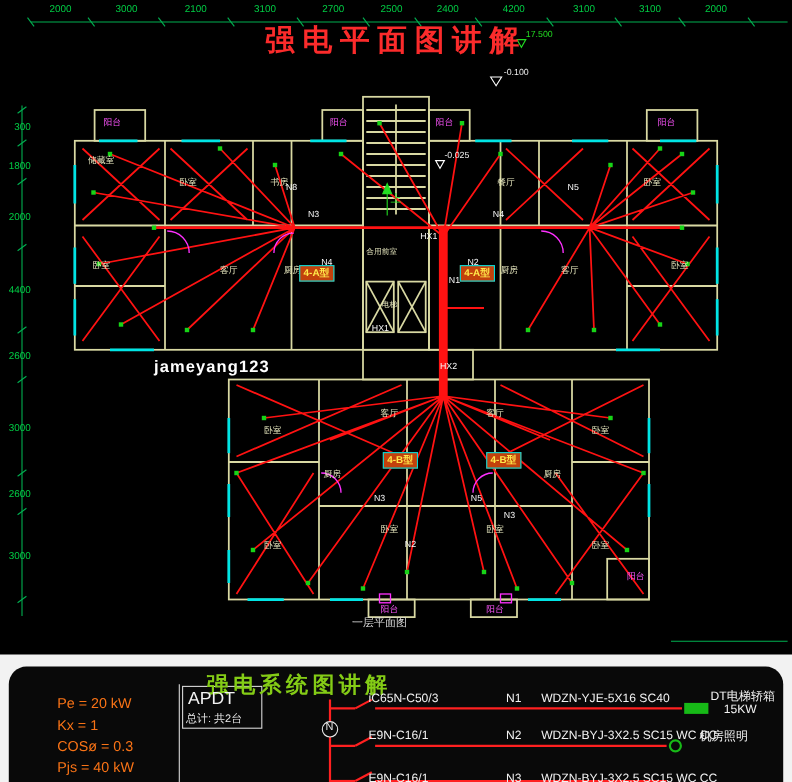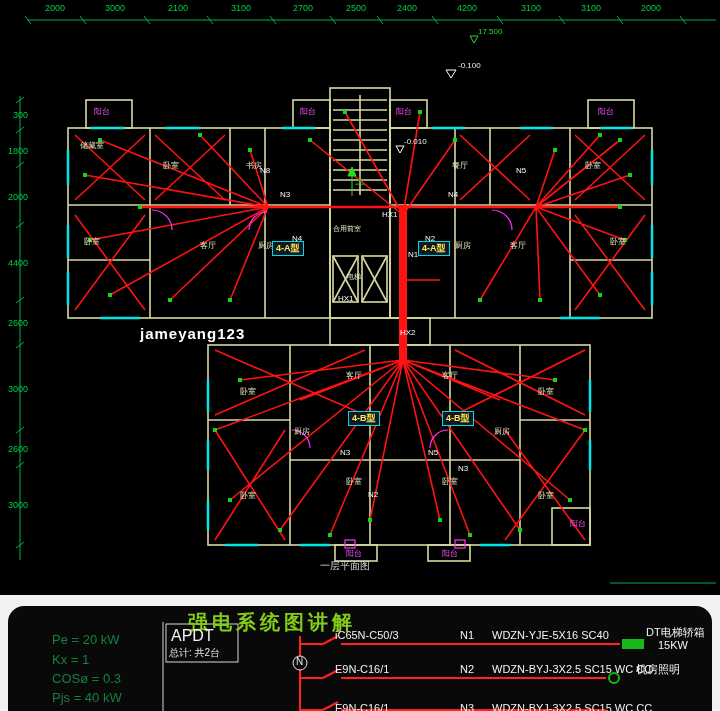--- a/index.html
+++ b/index.html
@@ -6,30 +6,30 @@
   body{background:#222}
   .stage{position:relative;width:720px;height:711px;background:#000;overflow:hidden;font-family:"Liberation Sans",sans-serif}
   svg{position:absolute;left:0;top:0}
   .dim{position:absolute;color:#00cc44;font-size:9px;white-space:nowrap}
   .dimt{width:34px;text-align:center}
   .diml{width:26px;text-align:right}
   .lbl{position:absolute;color:#e9e9c0;font-size:8px;white-space:nowrap}
   .lbl-m{color:#ff55ff}
   .lbl-g{color:#22dd22}
   .tag{position:absolute;color:#fafafa;font-size:8px;white-space:nowrap}
-  .utype{position:absolute;color:#ffe94a;font-size:9px;font-weight:bold;border:1px solid #00dcdc;padding:0 3px;line-height:13px;background:#0f172a;white-space:nowrap}
+  .utype{position:absolute;color:#ffe94a;font-size:9px;font-weight:bold;border:1px solid #00dcdc;padding:0 3px;line-height:13px;background:#c2410c;white-space:nowrap}
   .elev{position:absolute;color:#eee;font-size:8px;white-space:nowrap}
   .elev-g{color:#22dd22}
   .plan-title{position:absolute;left:0;top:18px;width:720px;text-align:center;color:#fb2b2b;font-size:27px;font-weight:bold;letter-spacing:7px}
   .watermark{position:absolute;left:140px;top:325px;color:#fff;font-size:15px;font-weight:bold;letter-spacing:1px}
   .caption{position:absolute;left:320px;top:559px;color:#ddd;font-size:10px;white-space:nowrap}
   .system-band{position:absolute;left:0;top:595px;width:720px;height:116px;background:#f2f2f2}
   .system-panel{position:absolute;left:8px;top:11px;width:704px;height:105px;background:#090909;border-radius:16px 16px 0 0;overflow:hidden}
   .sys-title{position:absolute;left:180px;top:3px;width:280px;text-align:left;color:#84cc16;font-size:20px;font-weight:bold;letter-spacing:4px}
-  .spec{position:absolute;left:44px;color:#15803d;font-size:13px;white-space:nowrap}
+  .spec{position:absolute;left:44px;color:#f97316;font-size:13px;white-space:nowrap}
   .sys-txt{position:absolute;color:#f2f2f2;font-size:11px;white-space:nowrap}
   .sys-sm{position:absolute;color:#e8e8e8;font-size:10px;white-space:nowrap}
 </style>
 </head>
 <body>
 
 <div class="stage">
 
   <svg width="720" height="595" viewBox="0 0 720 595">
 
@@ -201,20 +201,21 @@
       <path d="M446,70 l5,8 l5,-8 z"></path>
       <path d="M396,146 l4,7 l4,-7 z"></path>
       <path d="M470,36 l4,7 l4,-7 z" stroke="#22dd22"></path>
     </g>
     <g stroke="#22dd22" fill="#22dd22">
       <line x1="352" y1="196" x2="352" y2="174"></line>
       <polygon points="348,176 356,176 352,167"></polygon>
     </g>
   </svg>
 
+  <div class="plan-title">强电平面图讲解</div>
   <div class="watermark">jameyang123</div>
   <div class="caption">一层平面图</div>
 
   <span class="dim dimt" style="left:38px;top:3px">2000</span>
   <span class="dim dimt" style="left:98px;top:3px">3000</span>
   <span class="dim dimt" style="left:161px;top:3px">2100</span>
   <span class="dim dimt" style="left:224px;top:3px">3100</span>
   <span class="dim dimt" style="left:286px;top:3px">2700</span>
   <span class="dim dimt" style="left:339px;top:3px">2500</span>
   <span class="dim dimt" style="left:390px;top:3px">2400</span>
@@ -279,21 +280,21 @@
   <span class="tag" style="left:428px;top:448px">N5</span>
   <span class="tag" style="left:458px;top:464px">N3</span>
   <span class="tag" style="left:368px;top:490px">N2</span>
 
   <span class="utype" style="left:272px;top:241px">4-A型</span>
   <span class="utype" style="left:418px;top:241px">4-A型</span>
   <span class="utype" style="left:348px;top:411px">4-B型</span>
   <span class="utype" style="left:442px;top:411px">4-B型</span>
 
   <span class="elev" style="left:458px;top:61px">-0.100</span>
-  <span class="elev" style="left:404px;top:137px">-0.010</span>
+  <span class="elev" style="left:404px;top:137px">-0.025</span>
   <span class="elev elev-g" style="left:478px;top:27px">17.500</span>
 
   <div class="system-band">
     <div class="system-panel">
       <svg width="704" height="105" viewBox="0 0 704 105">
         <g stroke="#d8d8d8" stroke-width="1" fill="none">
           <line x1="155" y1="16" x2="155" y2="105"></line>
           <rect x="158" y="18" width="72" height="38"></rect>
         </g>
         <g stroke="#ff2020" stroke-width="2" fill="none">

